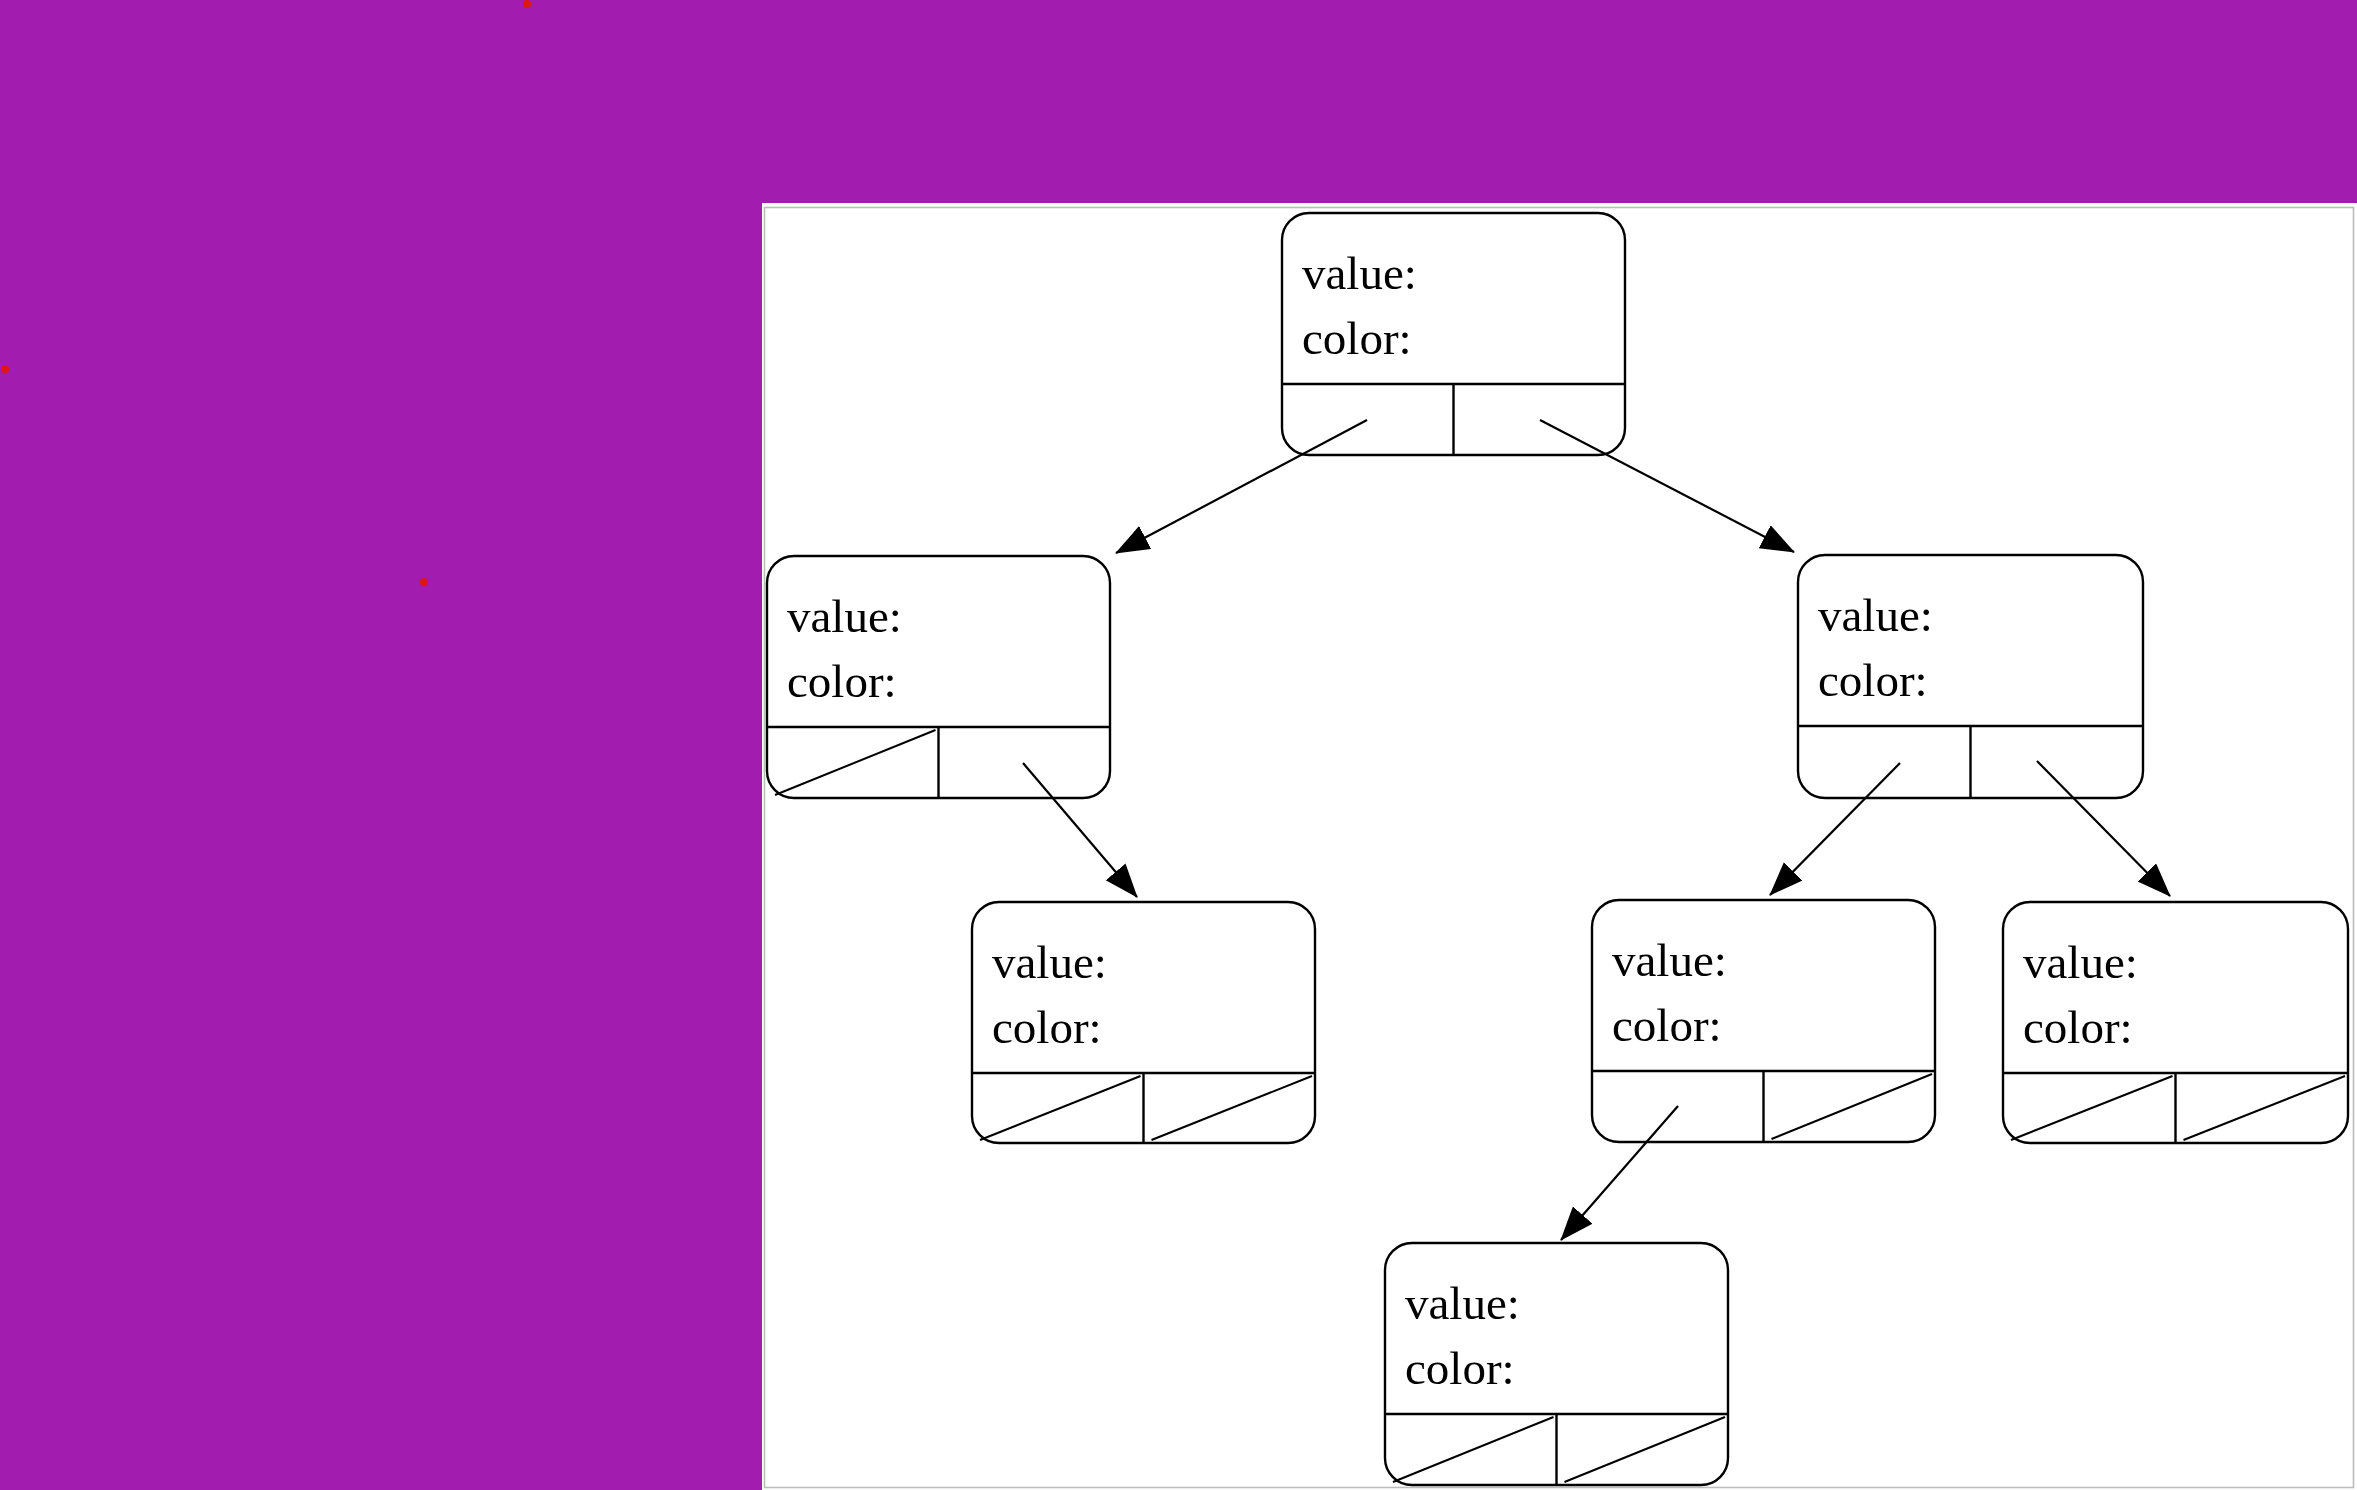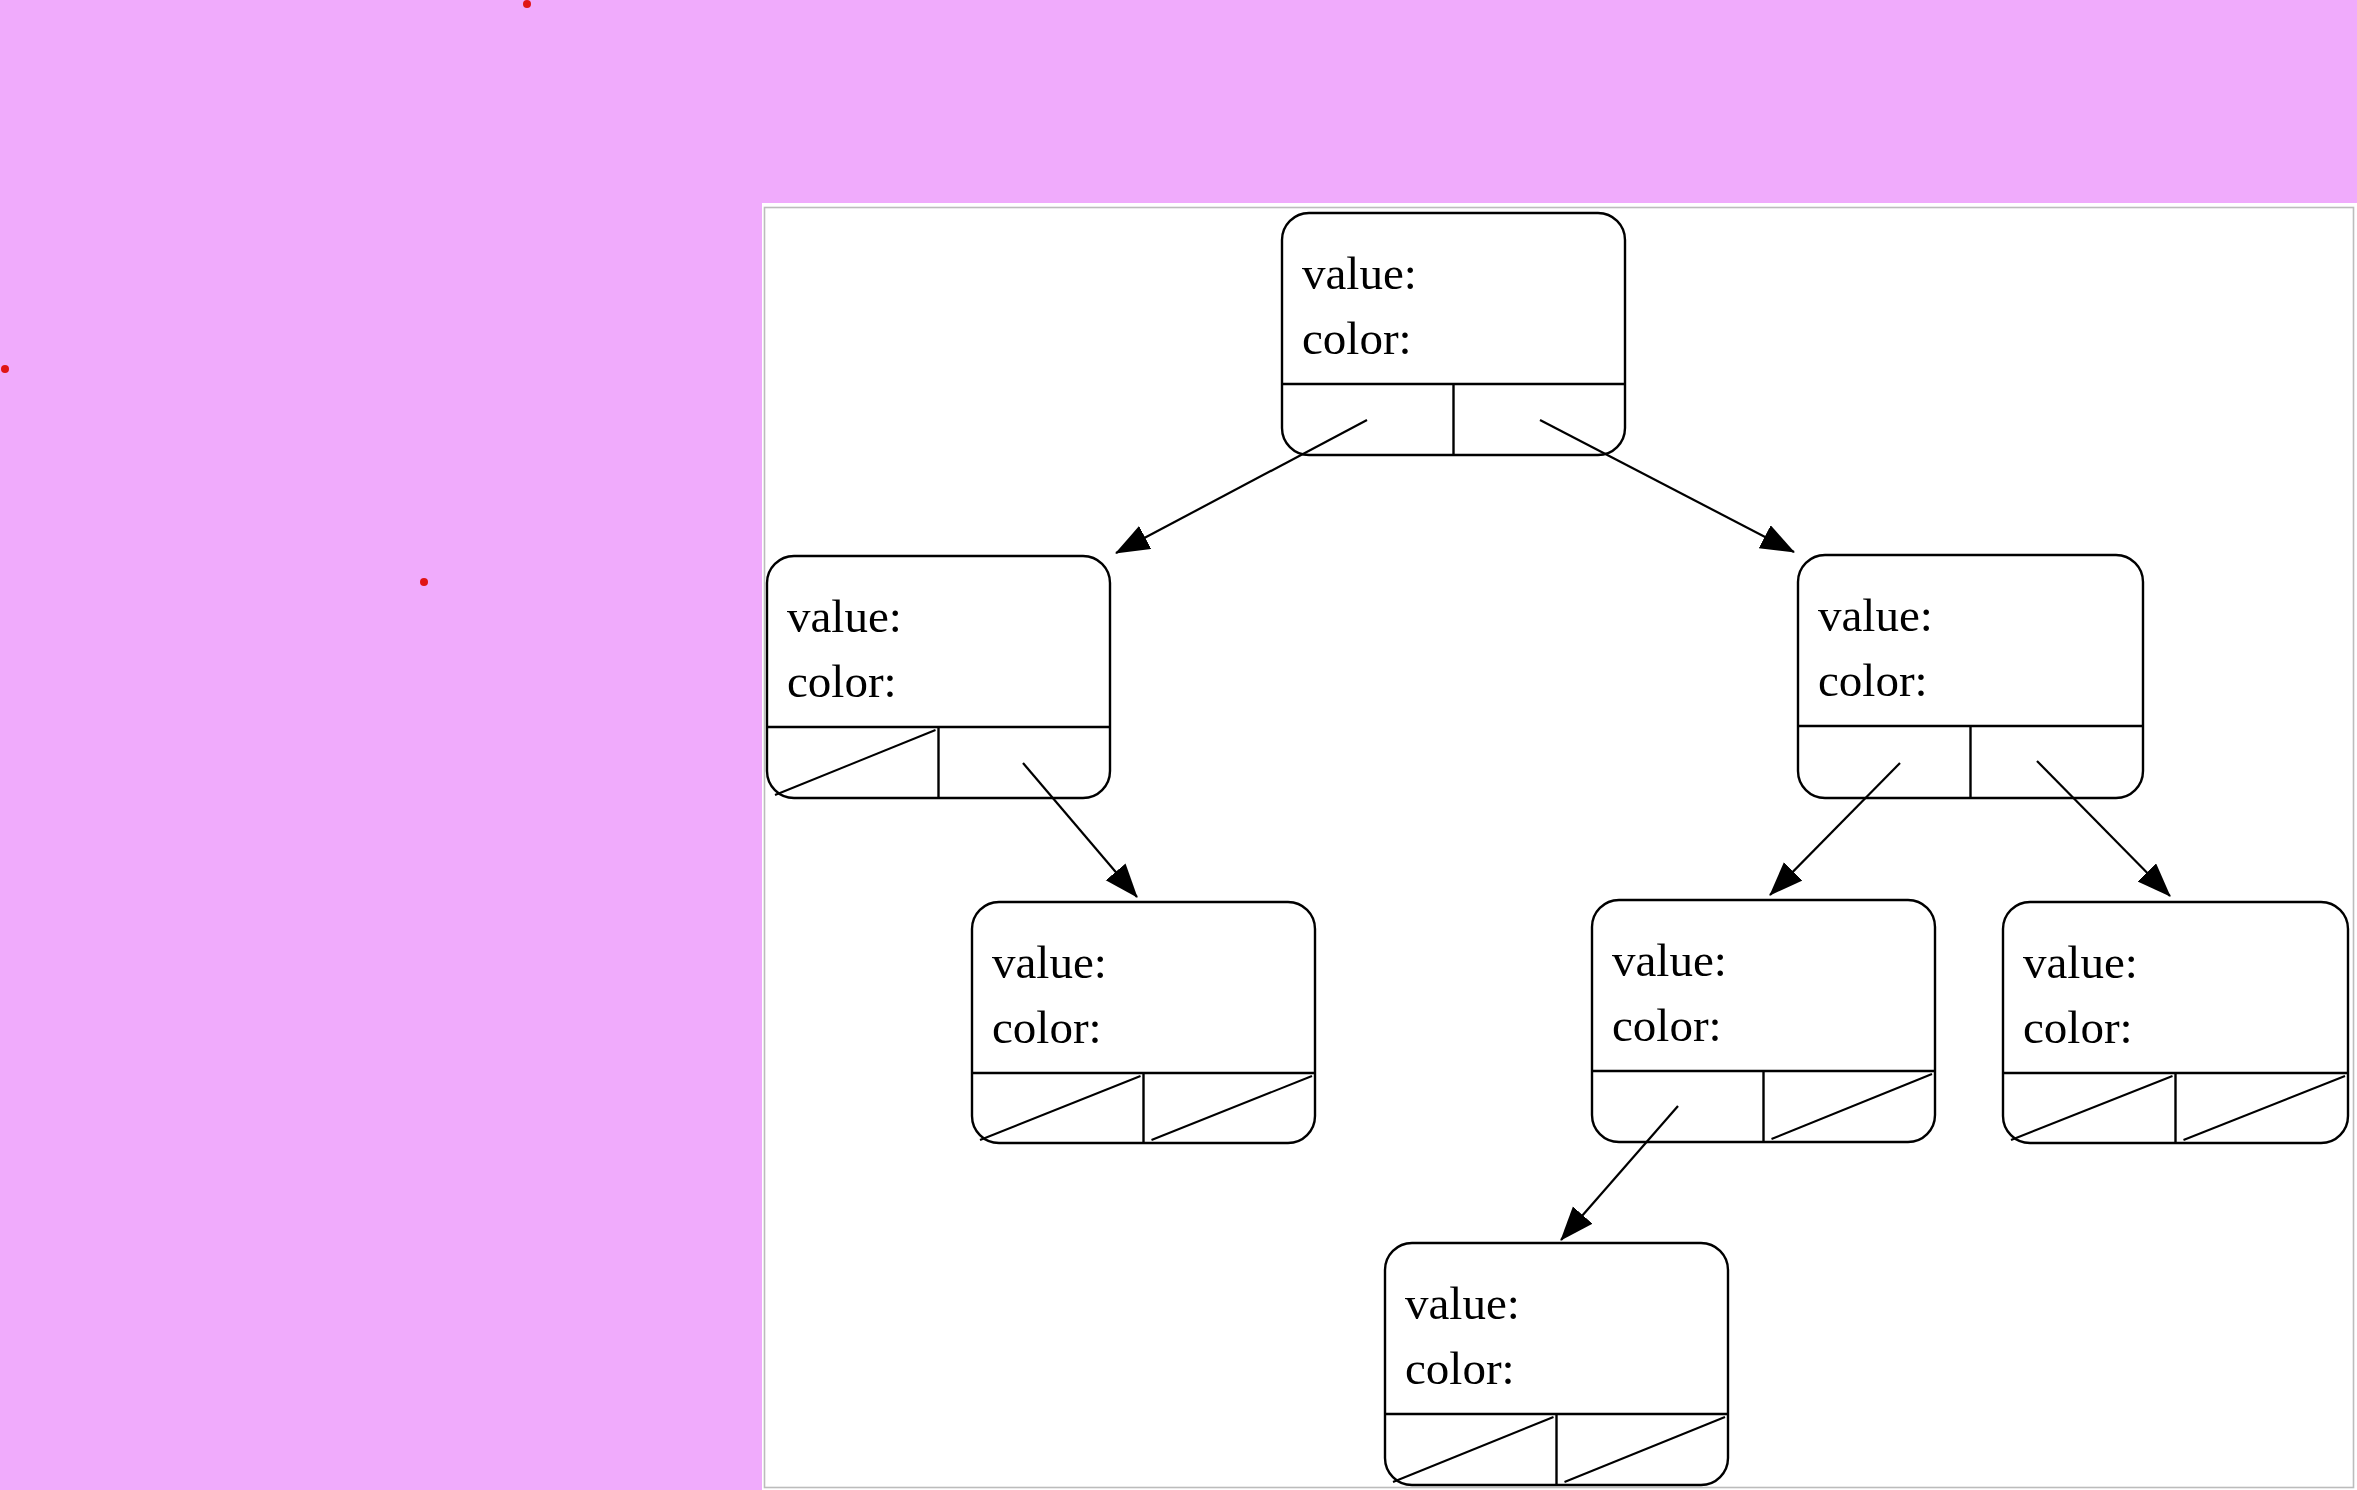--- a/index.html
+++ b/index.html
@@ -4,21 +4,21 @@
 <style>
   html, body {
     margin: 0;
     padding: 0;
     background: #000000;
   }
   .canvas {
     position: relative;
     width: 2357px;
     height: 1490px;
-    background: #f0abfc;
+    background: #a21caf;
     overflow: hidden;
   }
   svg {
     position: absolute;
     left: 0;
     top: 0;
     display: block;
   }
   svg text {
     font-family: "Liberation Serif", "DejaVu Serif", serif;

